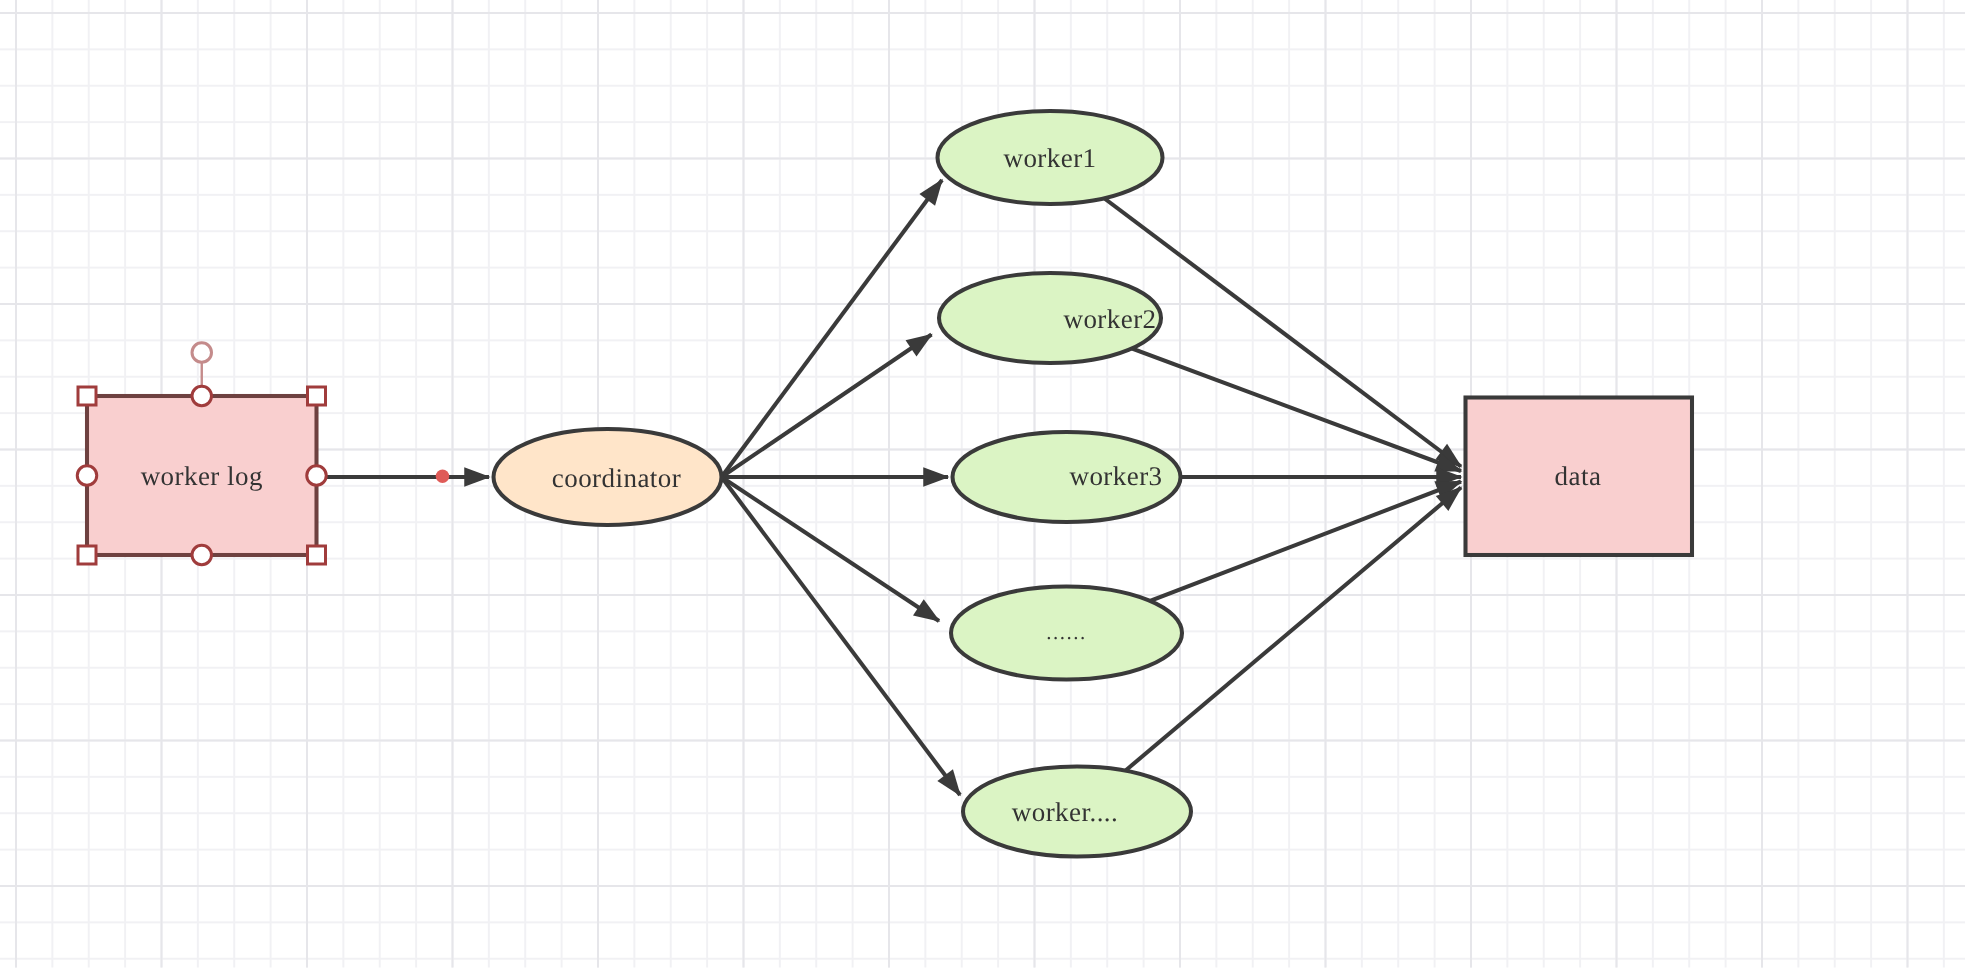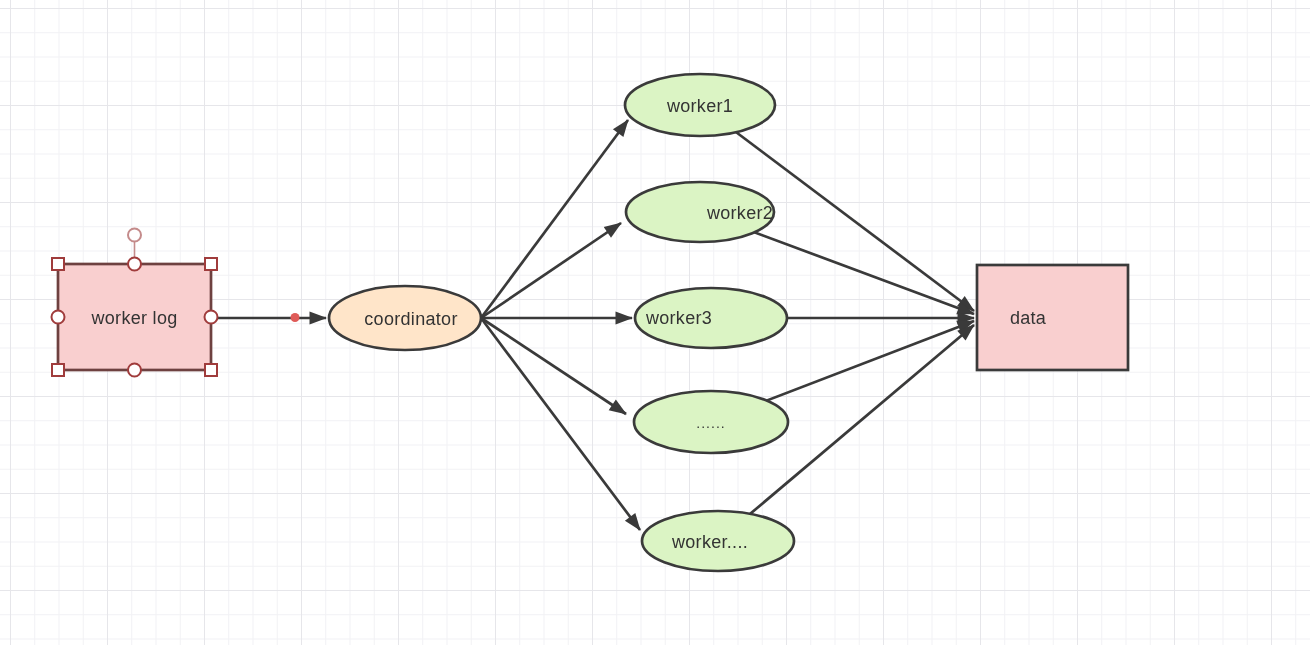--- a/index.html
+++ b/index.html
@@ -45,20 +45,21 @@
   }
   .endpoint-dot { fill: var(--endpoint_dot, #df5b58); }
   .node-label {
     position: absolute;
     transform: translate(-50%, -50%);
     color: var(--text, #333);
     font-size: 18px;
     letter-spacing: 0.3px;
     white-space: nowrap;
     user-select: none;
+    font-family: Liberation Serif, serif;
   }
   .node-label.small { font-size: 14px; letter-spacing: 1px; }
 </style>
 </head>
 <body>
 
 <div class="canvas">
 
   <svg class="diagram" width="1310" height="645" viewBox="0 0 1310 645">
     <defs>
@@ -107,17 +108,17 @@
       <circle class="handle-circle" cx="134.5" cy="370" r="6.5"></circle>
 
       <circle class="endpoint-dot" cx="295" cy="317.5" r="4.5"></circle>
     </g>
   </svg>
 
   <div class="node-label" style="left:134.5px; top:318px">worker log</div>
   <div class="node-label" style="left:411px; top:319px">coordinator</div>
   <div class="node-label" style="left:700px; top:106px">worker1</div>
   <div class="node-label" style="left:740px; top:213px">worker2</div>
-  <div class="node-label" style="left:679px; top:318px">worker3</div>
+  <div class="node-label" style="left:744px; top:318px">worker3</div>
   <div class="node-label small" style="left:711px; top:423px">......</div>
   <div class="node-label" style="left:710px; top:542px">worker....</div>
-  <div class="node-label" style="left:1028px; top:318px">data</div>
+  <div class="node-label" style="left:1052px; top:318px">data</div>
 </div>
 
 </body></html>

